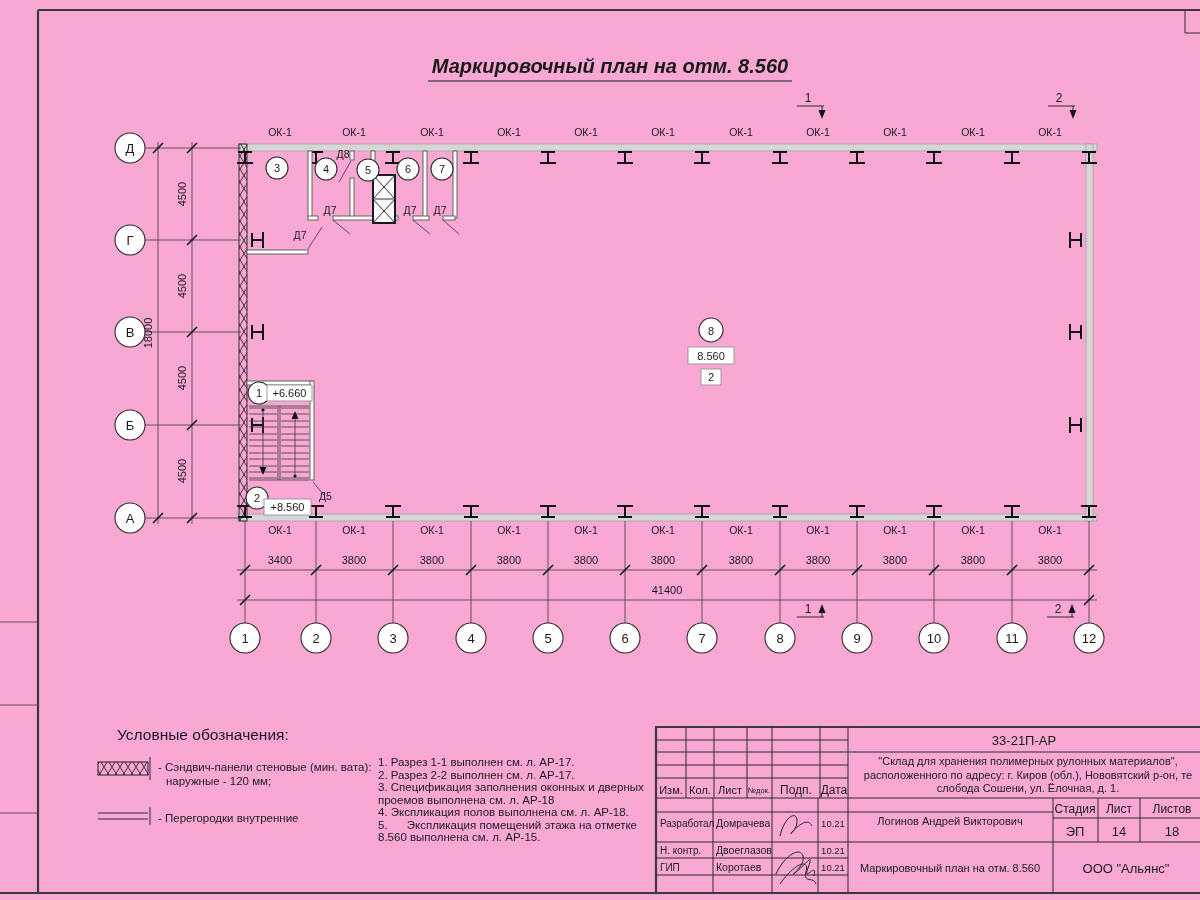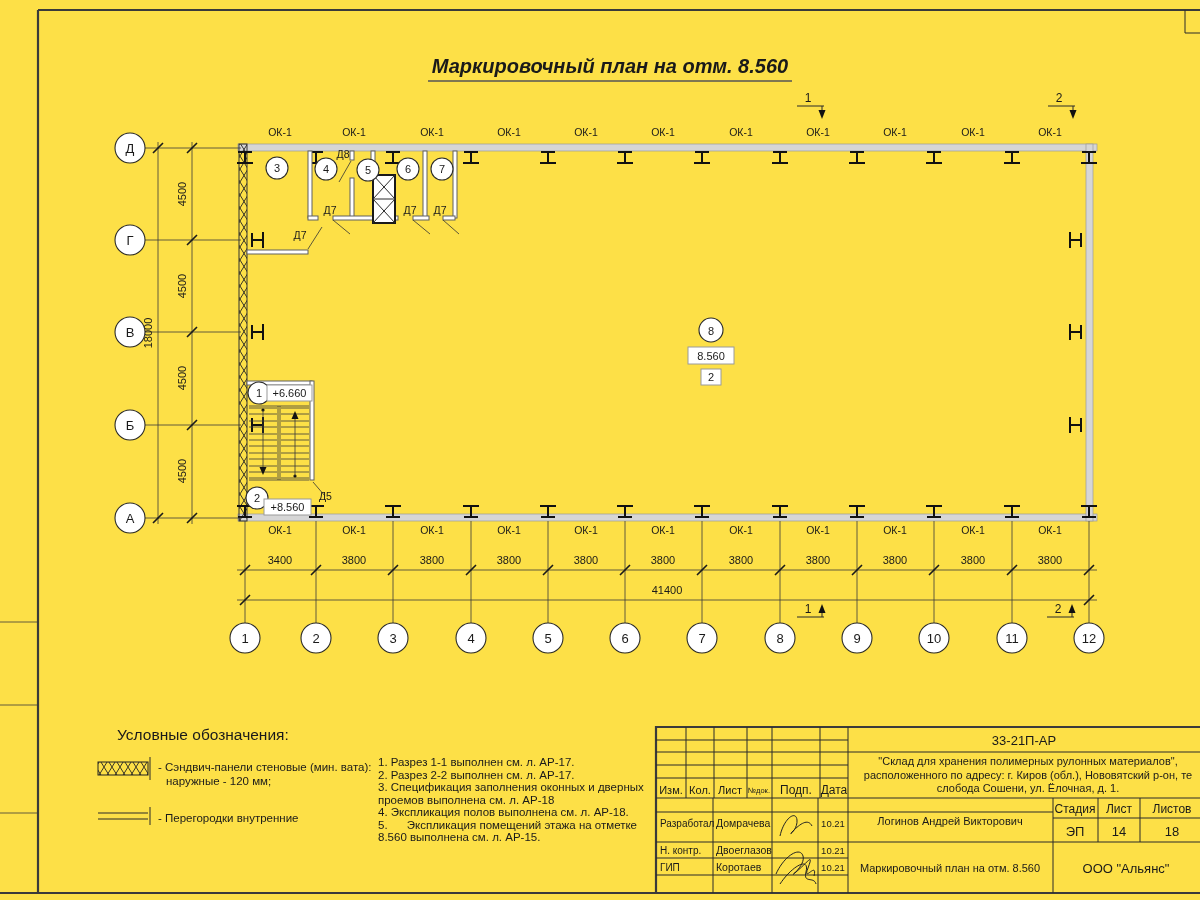--- a/index.html
+++ b/index.html
@@ -1,16 +1,16 @@
 <!DOCTYPE html>
 <html><head>
 <meta charset="utf-8">
 <style>
   html,body{margin:0;padding:0;background:#fff;}
-  .sheet{position:relative;width:1200px;height:900px;background:#fde047;overflow:hidden;
+  .sheet{position:relative;width:1200px;height:900px;background:#f9a8d4;overflow:hidden;
          font-family:"Liberation Sans", sans-serif;}
   svg{position:absolute;left:0;top:0;}
   svg text{fill:#1a1a1a;font-family:"Liberation Sans", sans-serif;}
   .t-title{font-size:20px;font-weight:bold;font-style:italic;}
   .t-ax{font-size:13px;}
   .t-dim{font-size:11px;}
   .t-ok{font-size:10.5px;}
   .t-room{font-size:11px;}
   .t-door{font-size:10.5px;}
   .t-sec{font-size:12px;}

